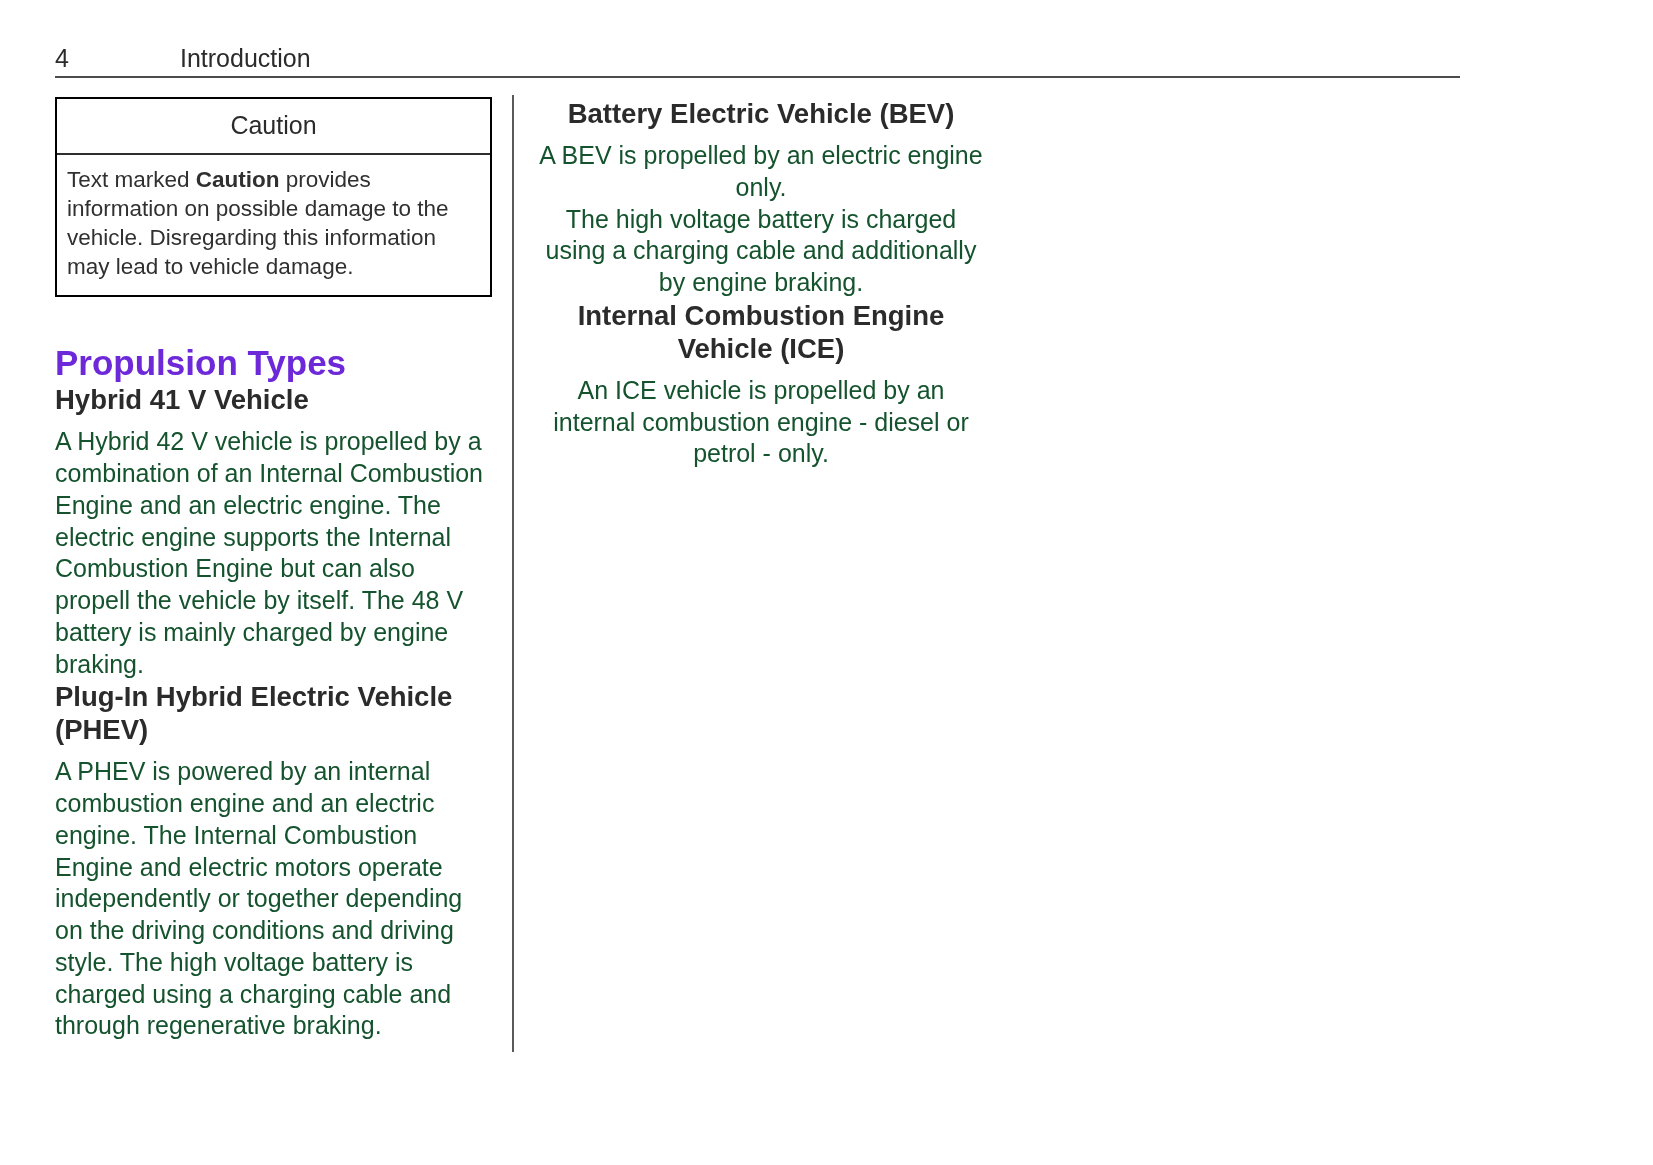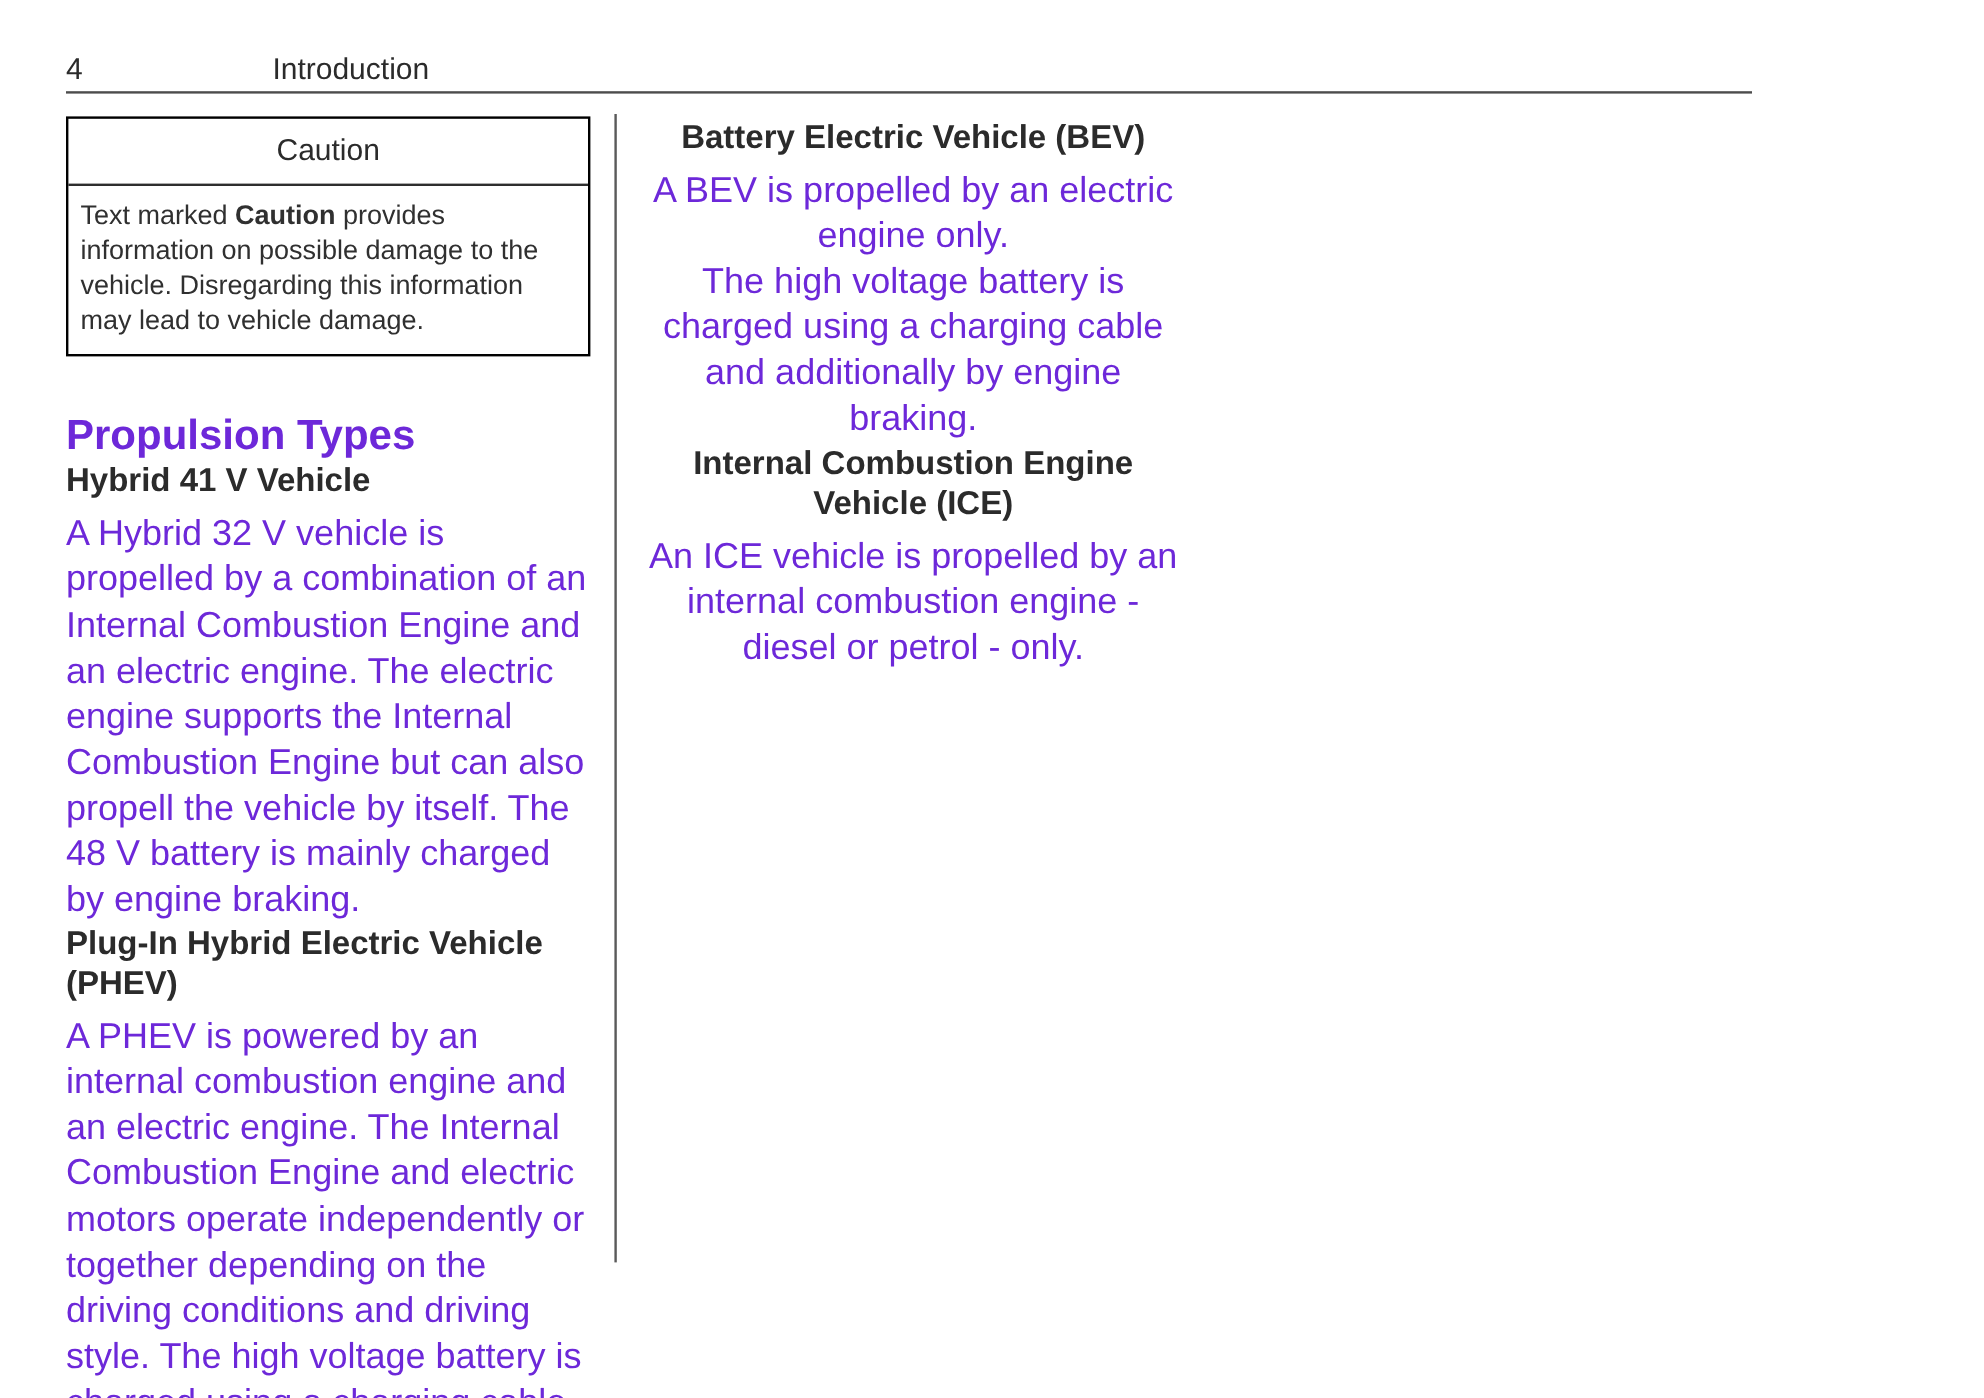--- a/index.html
+++ b/index.html
@@ -26,21 +26,20 @@
     top: 44px;
     font-size: 25px;
     color: #2b2b2b;
   }
   .header-chapter {
     position: absolute;
     left: 180px;
     top: 44px;
     font-size: 25px;
     color: #2b2b2b;
-    margin-left: 47px;
   }
   .header-rule {
     position: absolute;
     left: 55px;
     top: 76px;
     width: 1405px;
     border-top: 2px solid #4c4c4c;
   }
 
   
@@ -95,24 +94,24 @@
   .h2 {
     font-size: 27.5px;
     font-weight: bold;
     color: #2b2b2b;
     line-height: 1.2;
   }
   .h2.first { margin-top: 0; }
 
   
   .para {
-    font-size: 30px;
+    font-size: 25px;
     line-height: 1.27;
     margin-top: 10px;
-    color: #6d28d9;
+    color: #14532d;
   }
   .para + .para { margin-top: 0; }
 </style>
 </head>
 <body>
 
 <div class="page">
 
   <div class="header-pagenum">4</div>
   <div class="header-chapter">Introduction</div>
@@ -123,21 +122,21 @@
     <div class="caution-box">
       <div class="caution-title">Caution</div>
       <div class="caution-body">
         <span>Text marked </span><span class="bold">Caution</span><span> provides information on possible damage to the vehicle. Disregarding this information may lead to vehicle damage.</span>
       </div>
     </div>
 
     <div class="h1">Propulsion Types</div>
 
     <div class="h2">Hybrid 41 V Vehicle</div>
-    <div class="para">A Hybrid 32 V vehicle is propelled by a combination of an Internal Combustion Engine and an electric engine. The electric engine supports the Internal Combustion Engine but can also propell the vehicle by itself. The 48 V battery is mainly charged by engine braking.</div>
+    <div class="para">A Hybrid 42 V vehicle is propelled by a combination of an Internal Combustion Engine and an electric engine. The electric engine supports the Internal Combustion Engine but can also propell the vehicle by itself. The 48 V battery is mainly charged by engine braking.</div>
 
     <div class="h2">Plug-In Hybrid Electric Vehicle (PHEV)</div>
     <div class="para">A PHEV is powered by an internal combustion engine and an electric engine. The Internal Combustion Engine and electric motors operate independently or together depending on the driving conditions and driving style. The high voltage battery is charged using a charging cable and through regenerative braking.</div>
 
   </div>
 
   <div class="column-divider"></div>
 
   <div class="col-right">
 

